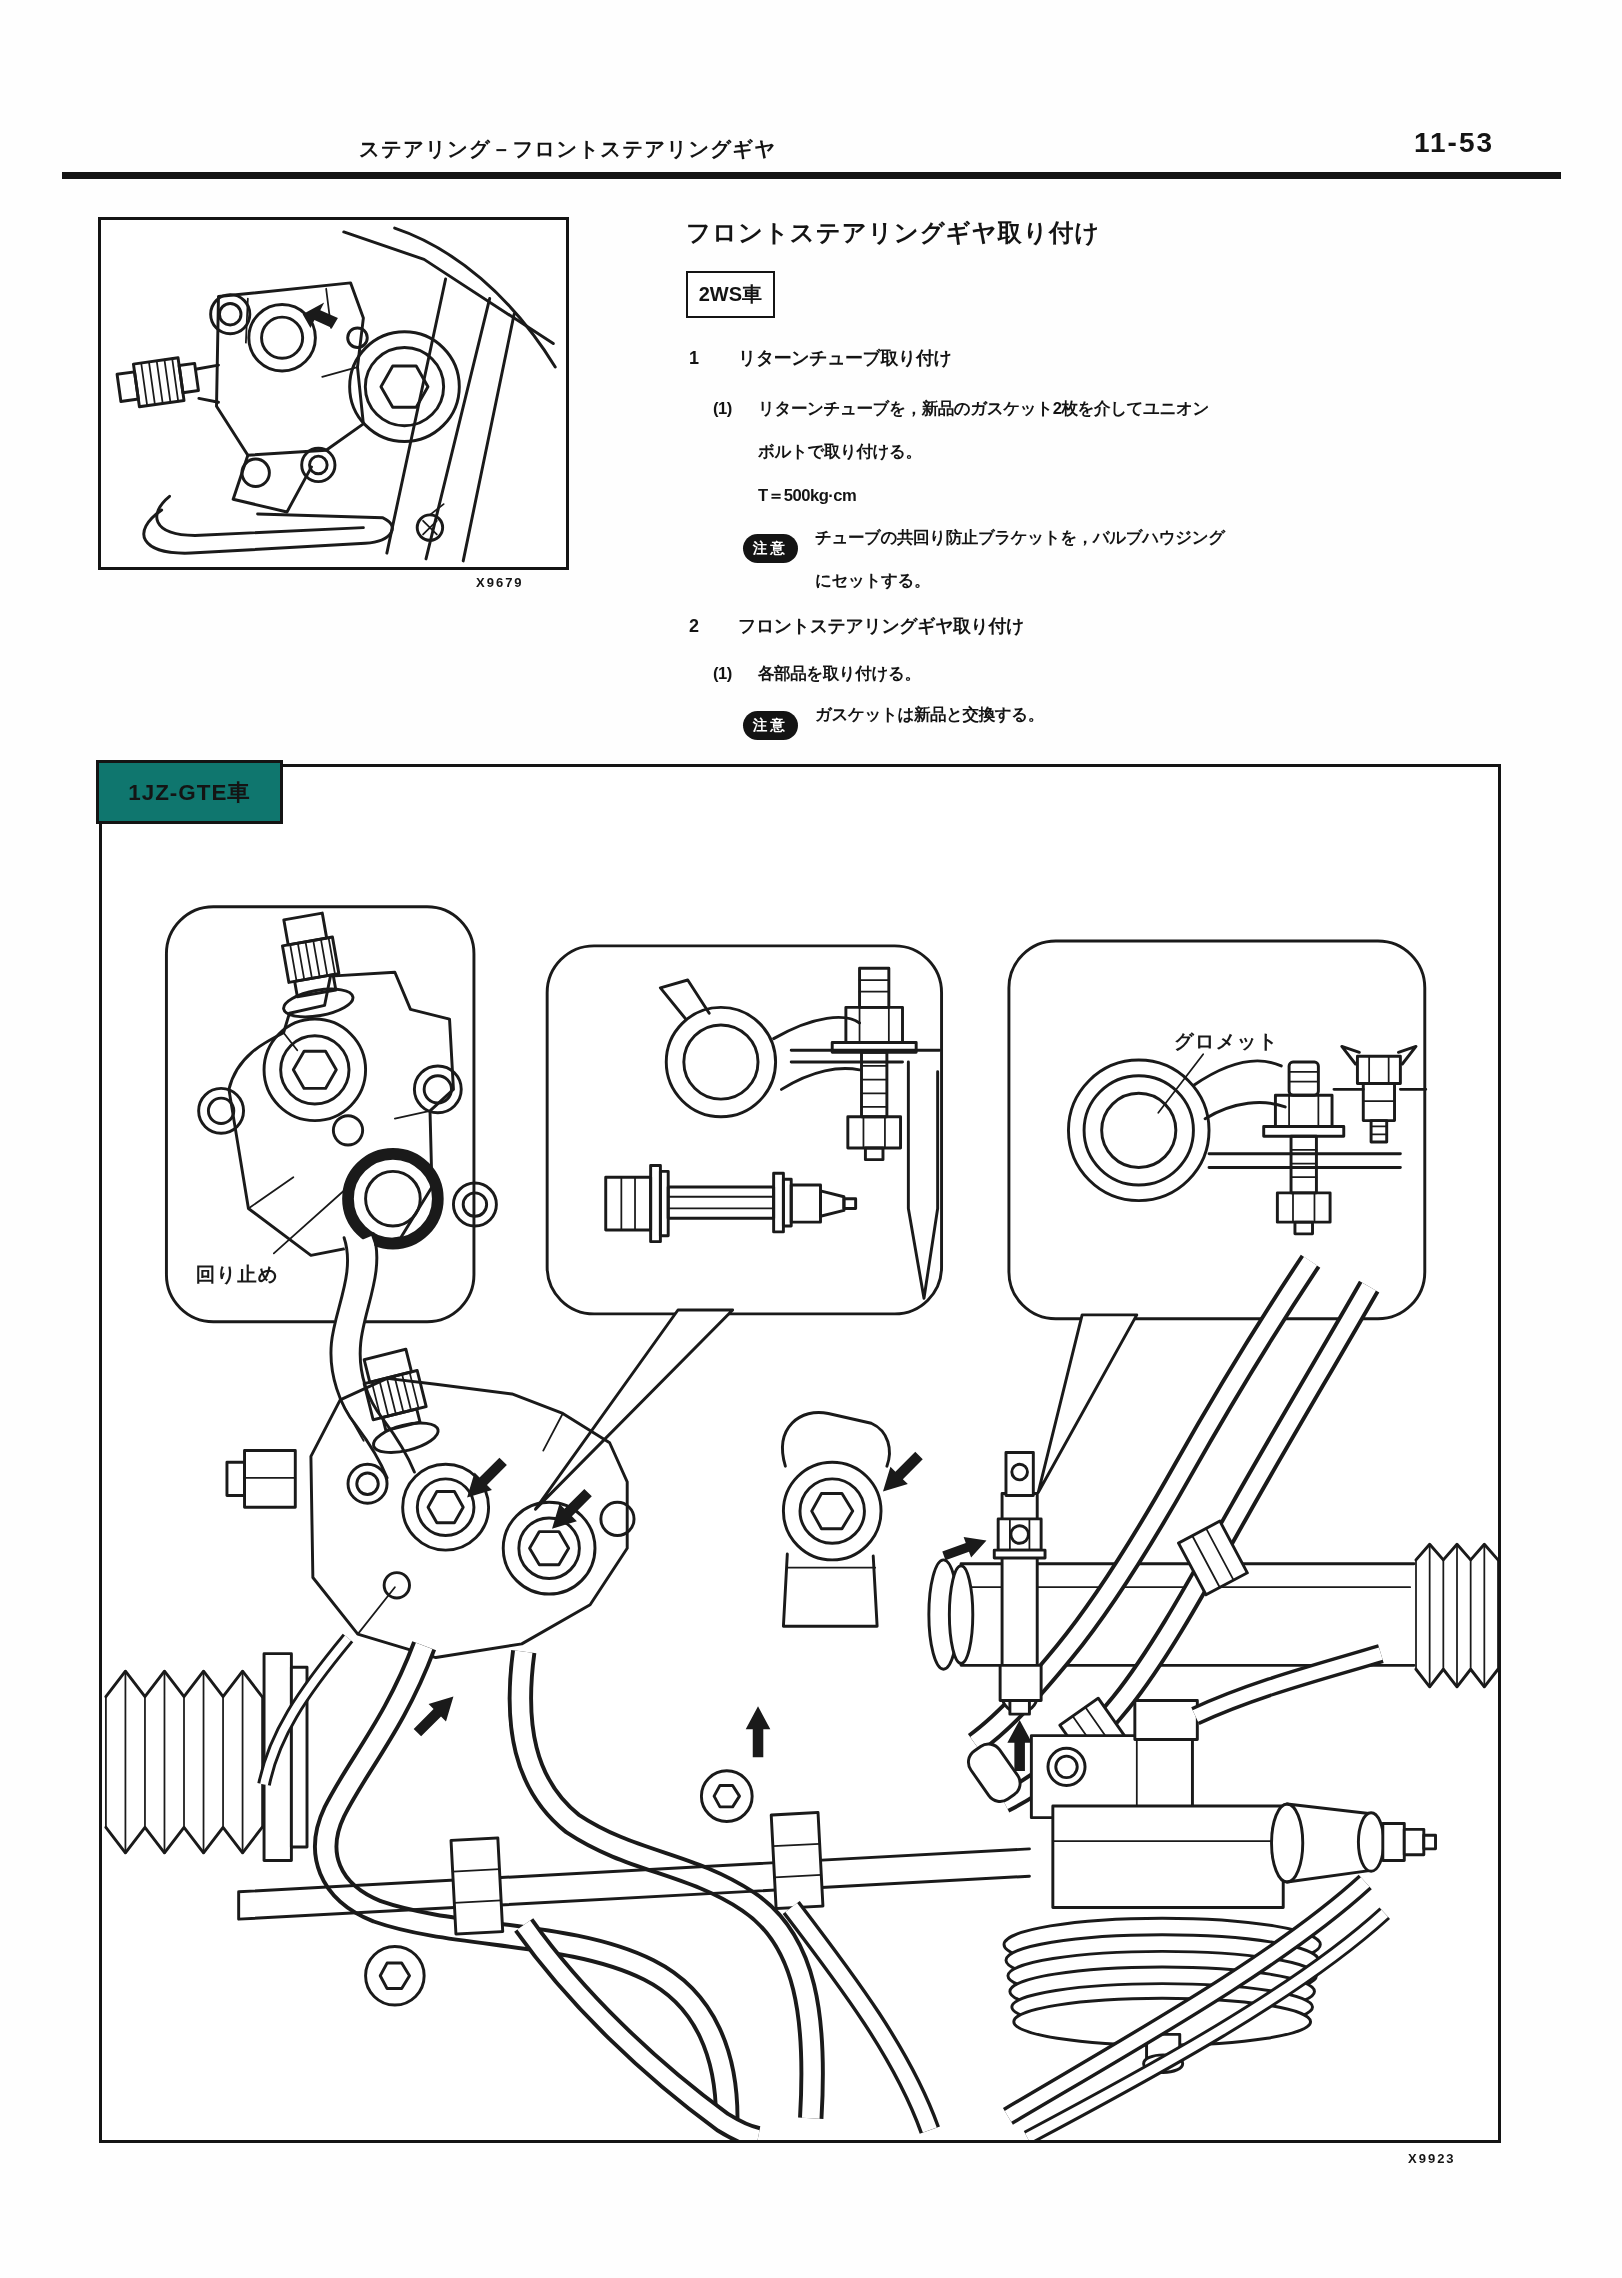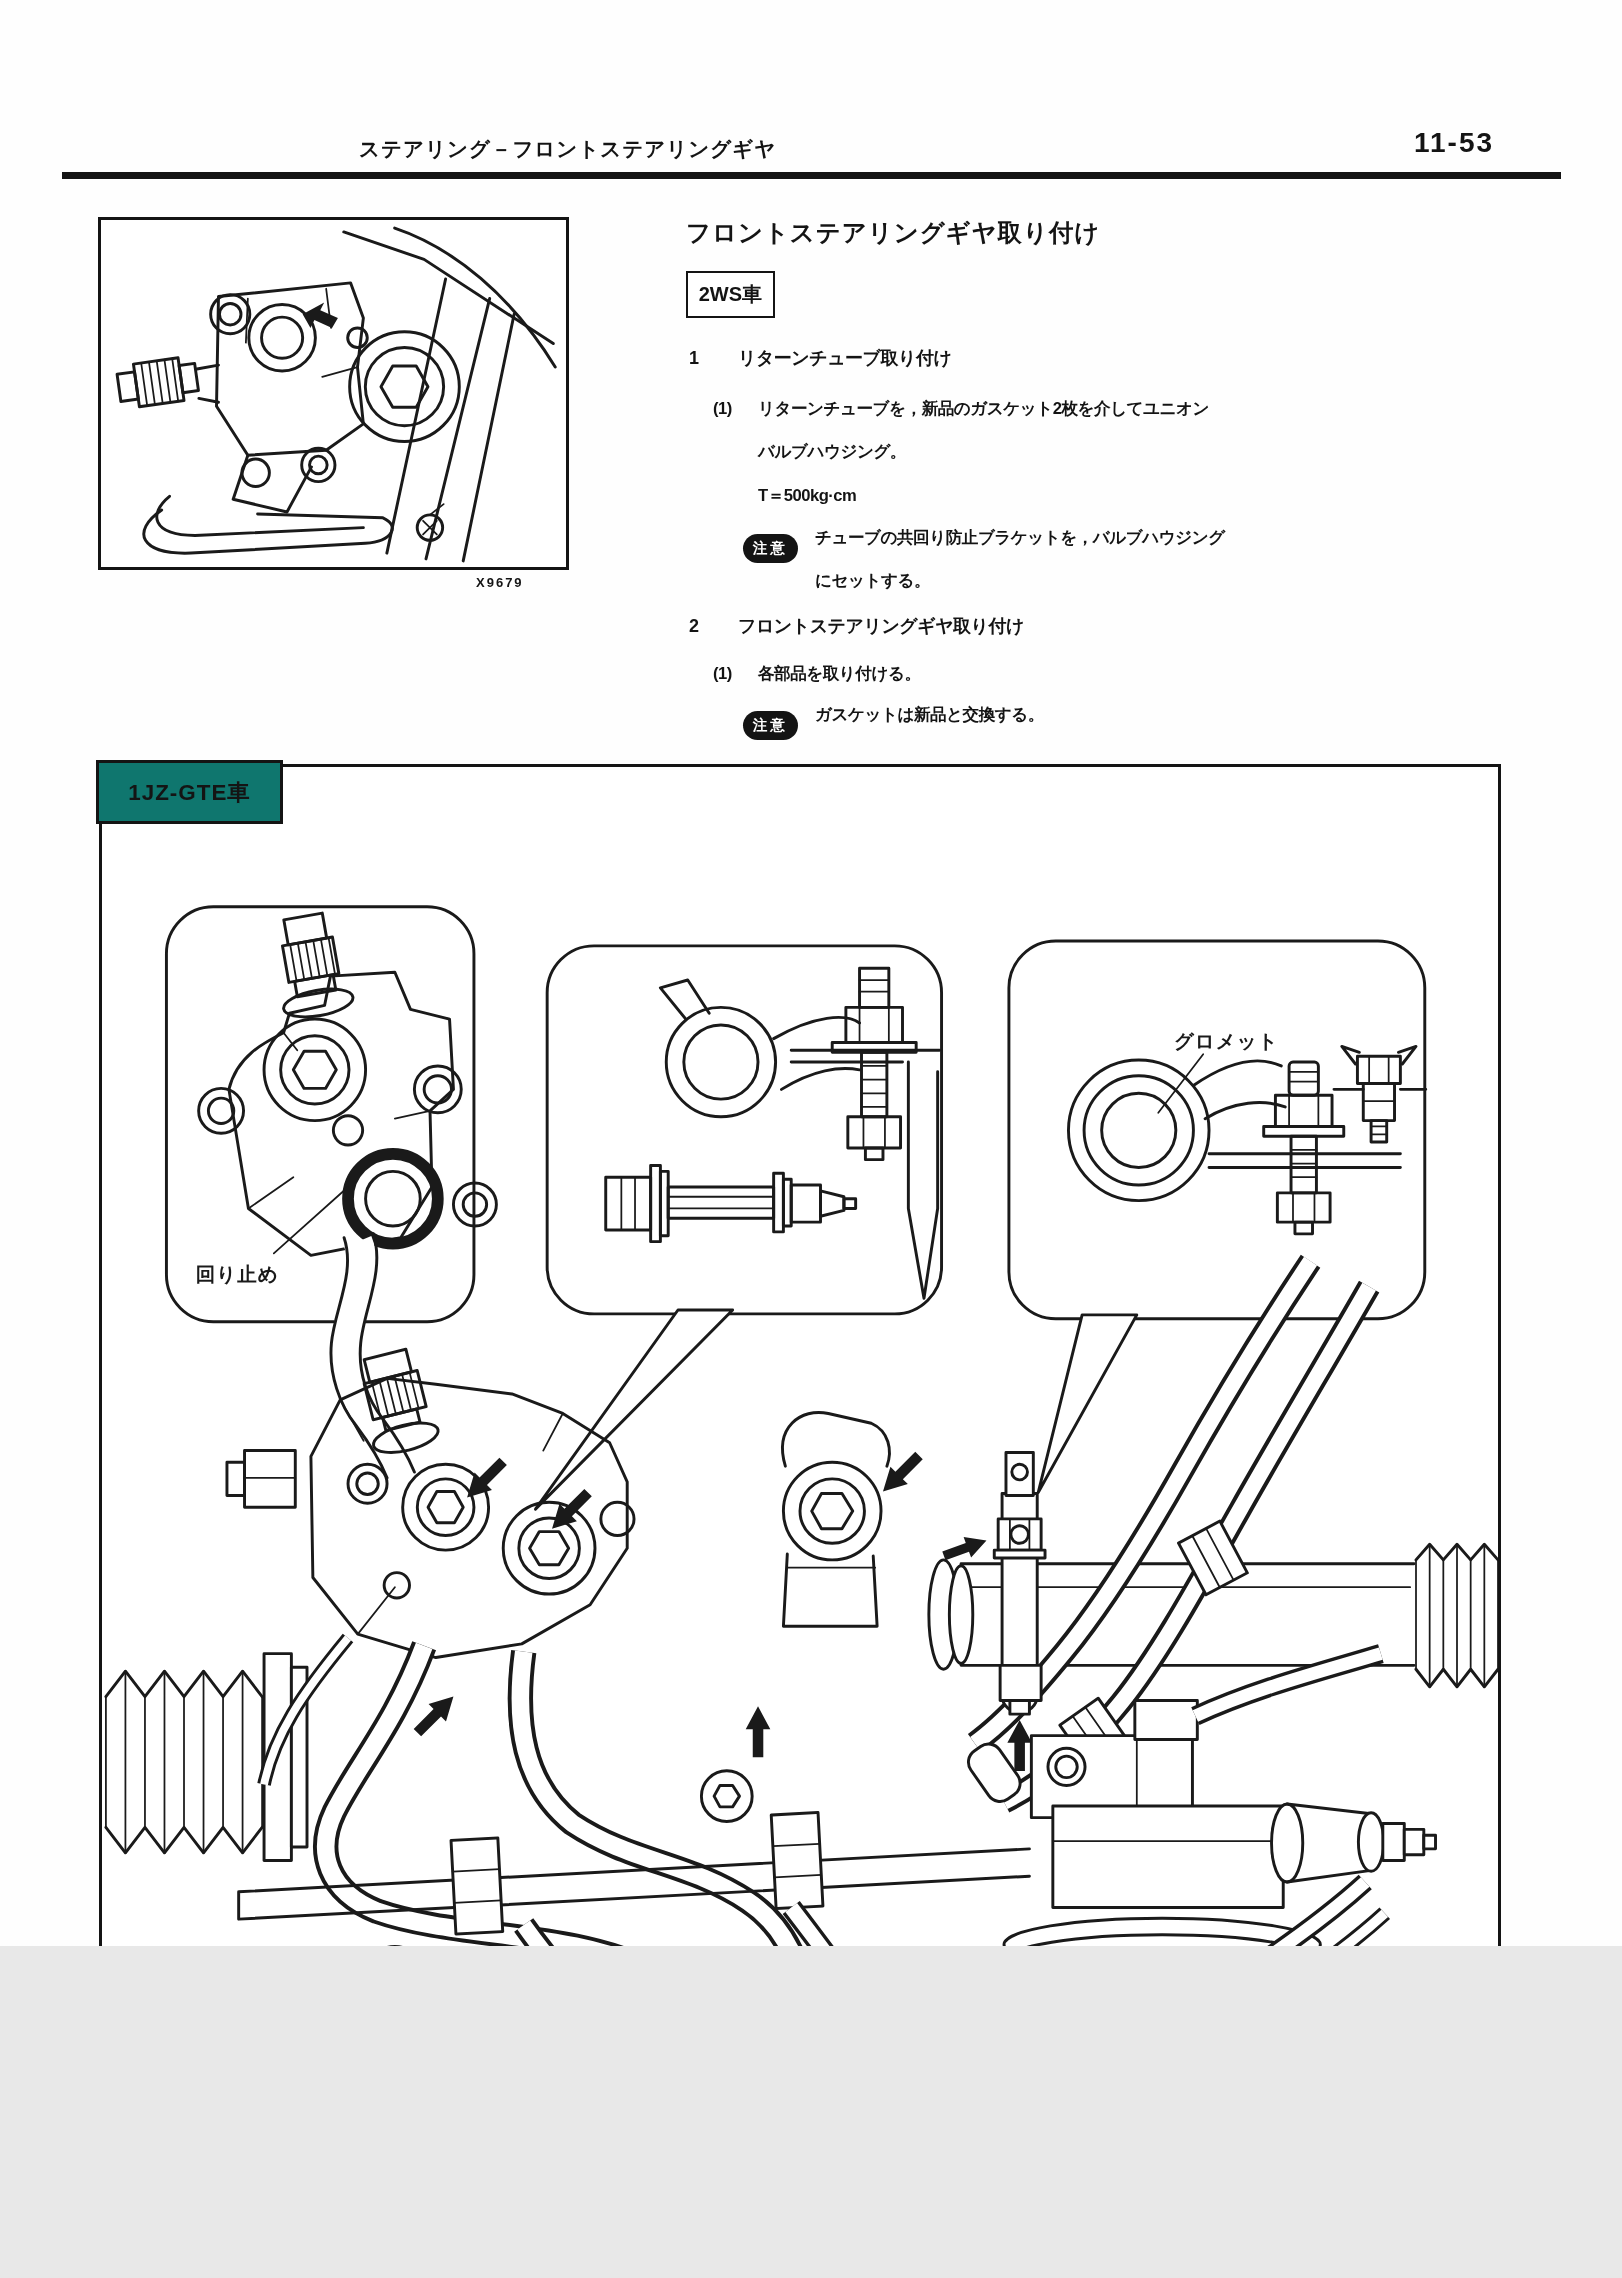--- a/index.html
+++ b/index.html
@@ -1,16 +1,16 @@
 <!DOCTYPE html>
 <html><head>
 <meta charset="utf-8">
 <style>
   html,body{margin:0;padding:0;background:#e8e8e8;}
-  .page{position:relative;width:1623px;height:1946px;background:#fefefe;overflow:hidden;
+  .page{position:relative;width:1623px;height:2278px;background:#fefefe;overflow:hidden;
         color:#141414;font-family:"Liberation Sans",sans-serif;}
   .abs{position:absolute;white-space:nowrap;}
   
   .hdr-title{left:359px;top:135px;font-size:20.5px;font-weight:bold;letter-spacing:1px;}
   .hdr-page{left:1414px;top:127px;font-size:28px;font-weight:bold;letter-spacing:2px;}
   .hdr-rule{left:62px;top:172px;width:1499px;height:6.8px;background:#141414;}
   
   .fig1{left:98px;top:217px;width:471px;height:353px;border:3.9px solid #141414;
         box-sizing:border-box;background:#fff;}
   .figcap{font-size:13px;font-weight:bold;letter-spacing:2px;}
@@ -99,21 +99,21 @@
 
   <div class="abs doc-title">フロントステアリングギヤ取り付け</div>
   <div class="abs model-box">2WS車</div>
 
   <div class="abs sec-head" style="left:689px;top:346px;">
     <span class="sec-num">1</span><span>リターンチューブ取り付け</span>
   </div>
   <div class="abs body-txt" style="left:713px;top:398px;">
     <span class="step-num">(1)</span><span>リターンチューブを，新品のガスケット2枚を介してユニオン</span>
   </div>
-  <div class="abs body-txt" style="left:758px;top:441px;">バルブハウジング。</div>
+  <div class="abs body-txt" style="left:758px;top:441px;">ボルトで取り付ける。</div>
   <div class="abs bold-txt" style="left:758px;top:485px;">T＝500kg·cm</div>
   <div class="abs note-badge" style="left:743px;top:524px;">注意</div>
   <div class="abs bold-txt" style="left:815px;top:527px;">チューブの共回り防止ブラケットを，バルブハウジング</div>
   <div class="abs bold-txt" style="left:815px;top:570px;">にセットする。</div>
 
   <div class="abs sec-head" style="left:689px;top:614px;">
     <span class="sec-num">2</span><span>フロントステアリングギヤ取り付け</span>
   </div>
   <div class="abs body-txt" style="left:713px;top:663px;">
     <span class="step-num">(1)</span><span>各部品を取り付ける。</span>

